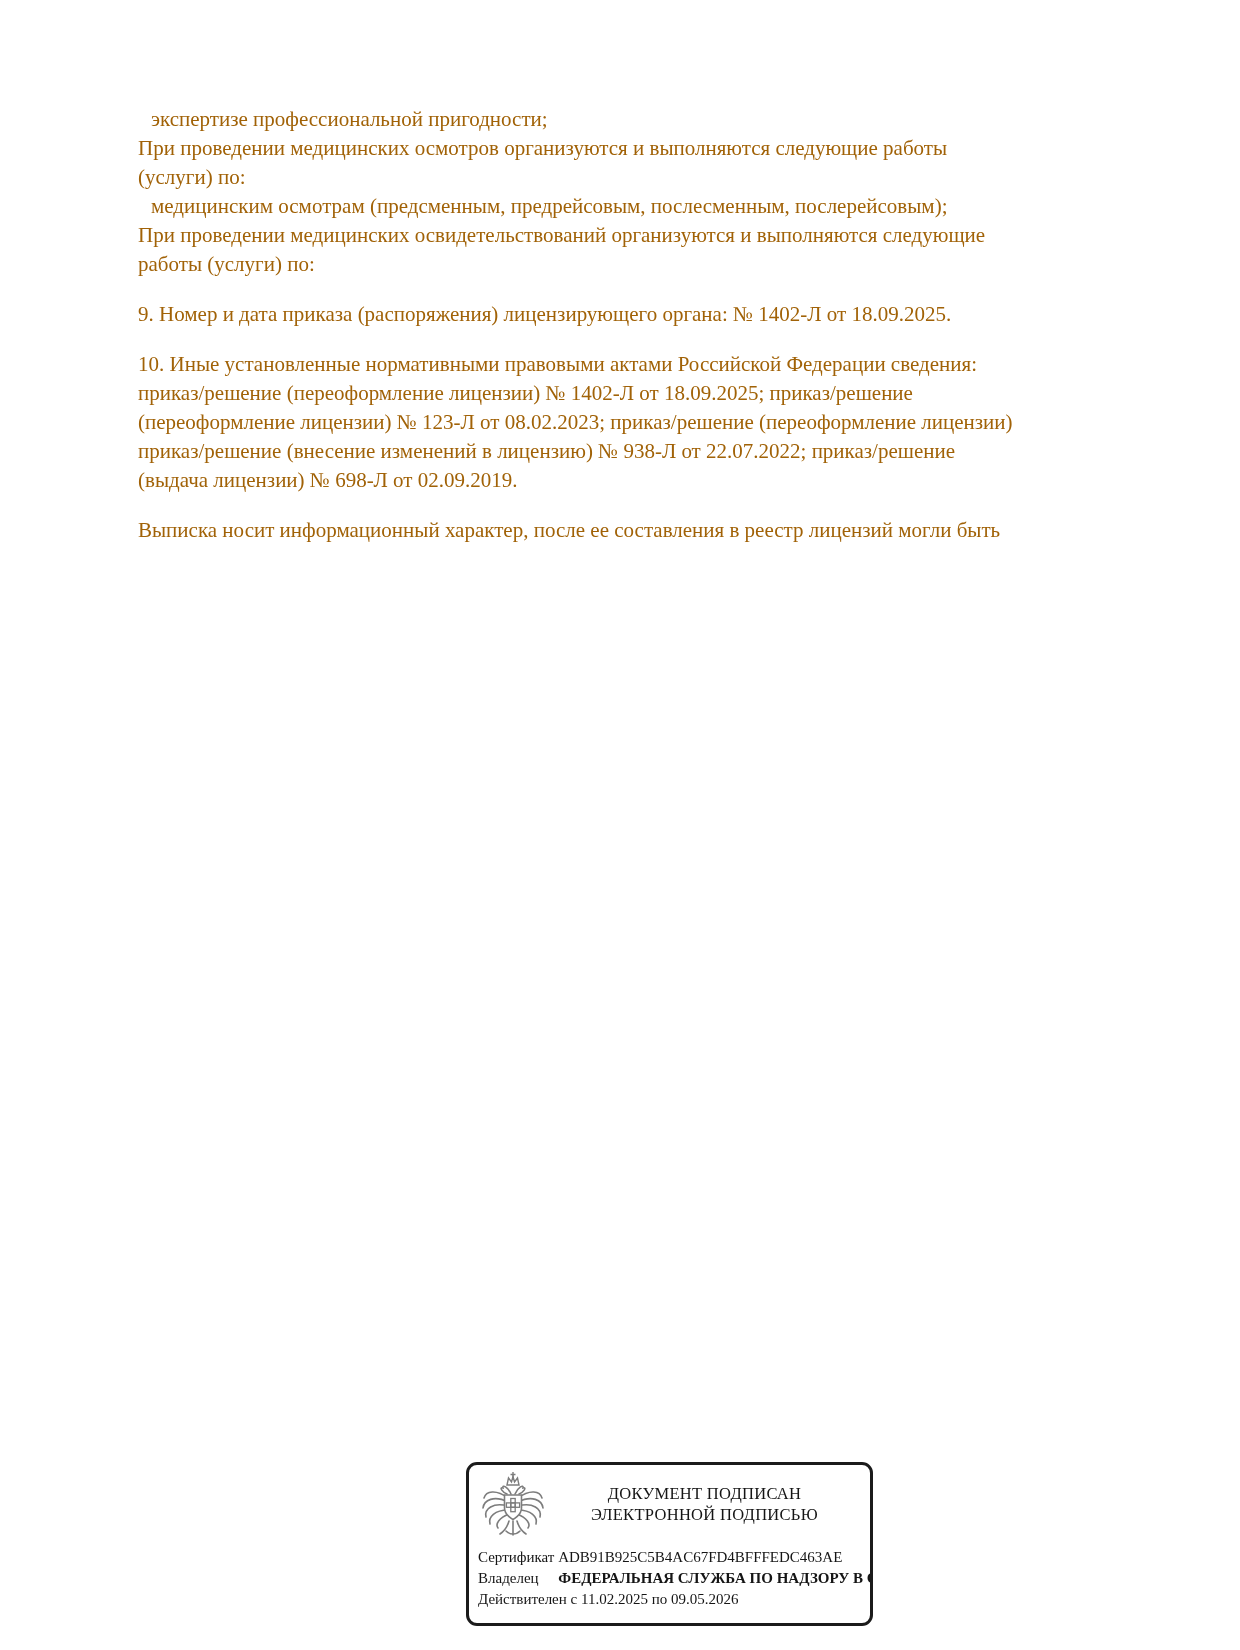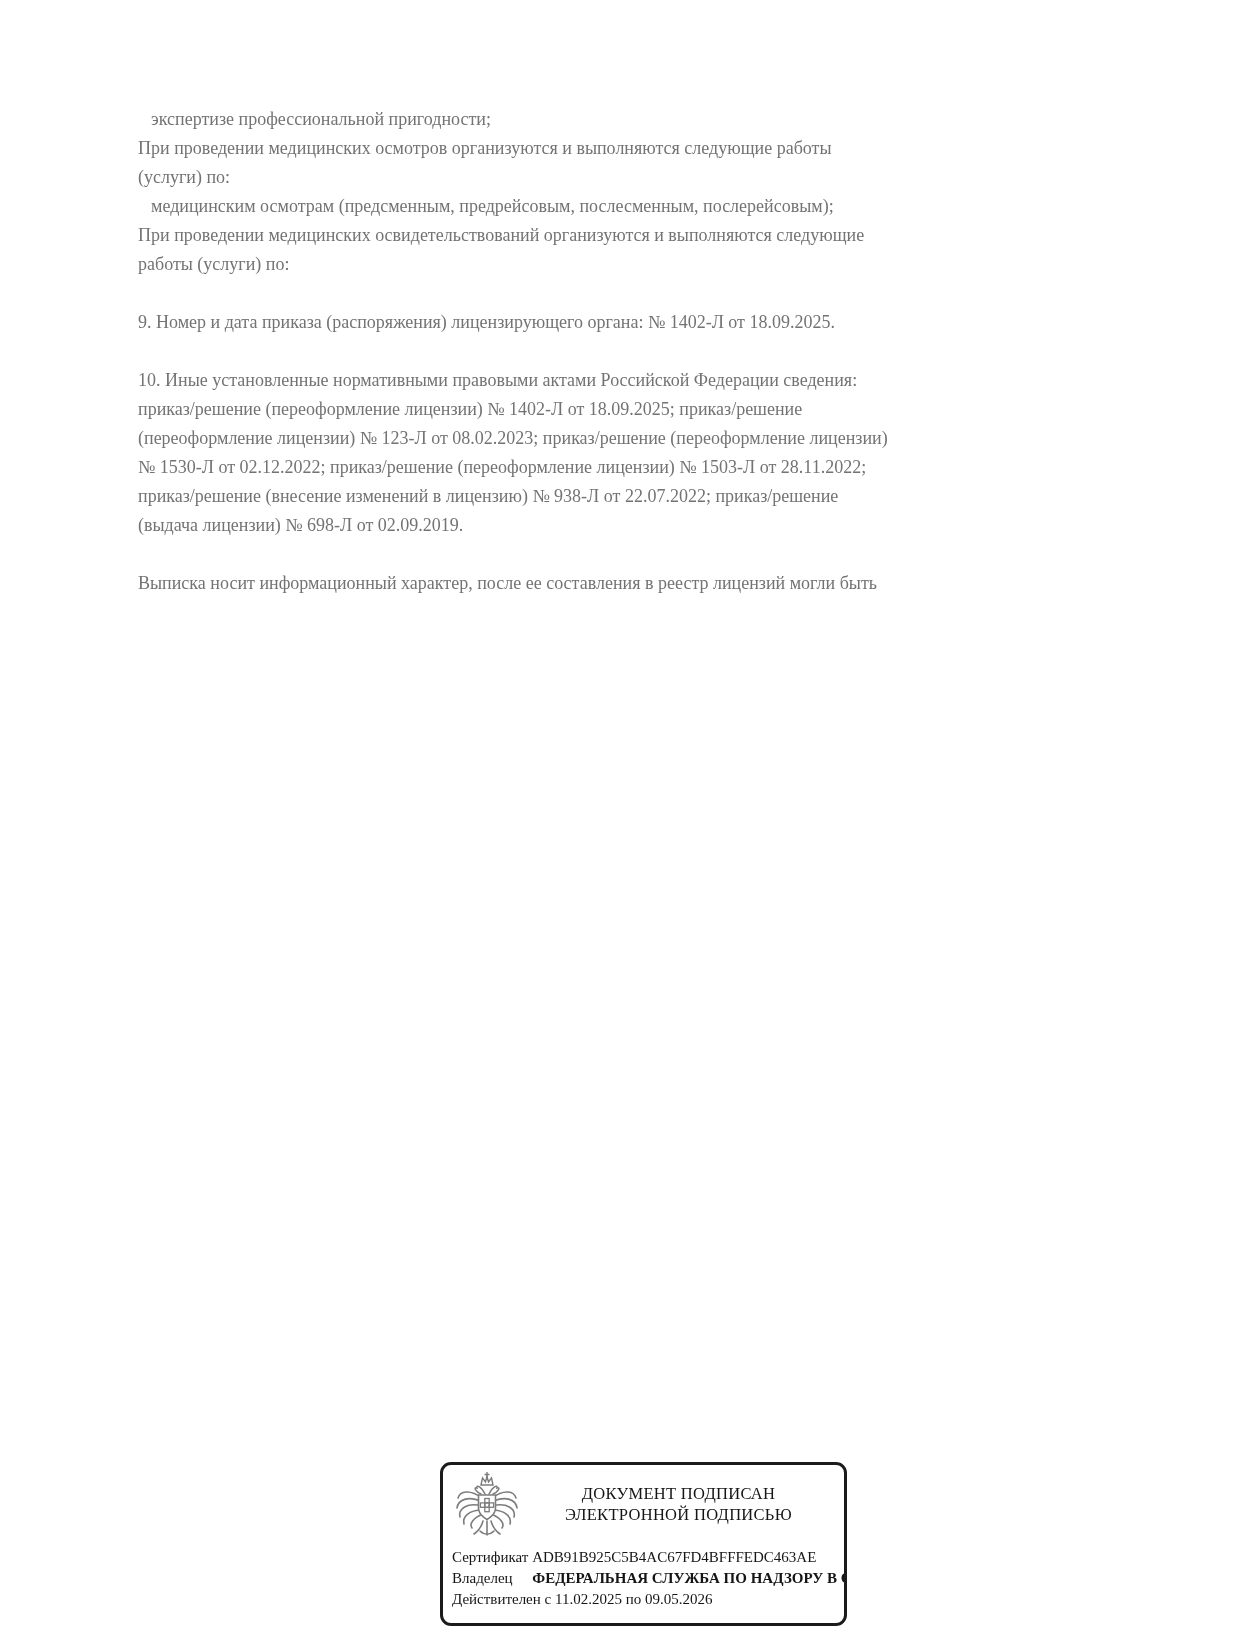--- a/index.html
+++ b/index.html
@@ -15,32 +15,32 @@
     position: absolute;
     inset: 0;
     background: #ffffff;
     overflow: hidden;
   }
   .doc {
     position: absolute;
     left: 138px;
     top: 105px;
     width: 1070px;
-    font-size: 18px;
+    font-size: 21px;
     line-height: 29px;
-    color: #737373;
+    color: #a16207;
   }
-  .para + .para { margin-top: 29px; }
+  .para + .para { margin-top: 21px; }
   .line { white-space: nowrap; }
   .line.ind { padding-left: 13px; }
 
   
   .stamp {
     position: absolute;
-    left: 440px;
+    left: 466px;
     top: 1462px;
     width: 407px;
     height: 164px;
     box-sizing: border-box;
     border: 3px solid #1b1b1b;
     border-radius: 11px;
     background: #ffffff;
     overflow: hidden;
   }
   .stamp-top {
@@ -86,21 +86,20 @@
     </div>
 
     <div class="para">
       <div class="line">9. Номер и дата приказа (распоряжения) лицензирующего органа: № 1402-Л от 18.09.2025.</div>
     </div>
 
     <div class="para">
       <div class="line">10. Иные установленные нормативными правовыми актами Российской Федерации сведения:</div>
       <div class="line">приказ/решение (переоформление лицензии) № 1402-Л от 18.09.2025; приказ/решение</div>
       <div class="line">(переоформление лицензии) № 123-Л от 08.02.2023; приказ/решение (переоформление лицензии)</div>
-      <div class="line">№ 1530-Л от 02.12.2022; приказ/решение (переоформление лицензии) № 1503-Л от 28.11.2022;</div>
       <div class="line">приказ/решение (внесение изменений в лицензию) № 938-Л от 22.07.2022; приказ/решение</div>
       <div class="line">(выдача лицензии) № 698-Л от 02.09.2019.</div>
     </div>
 
     <div class="para">
       <div class="line">Выписка носит информационный характер, после ее составления в реестр лицензий могли быть</div>
     </div>
 
   </div>
 

